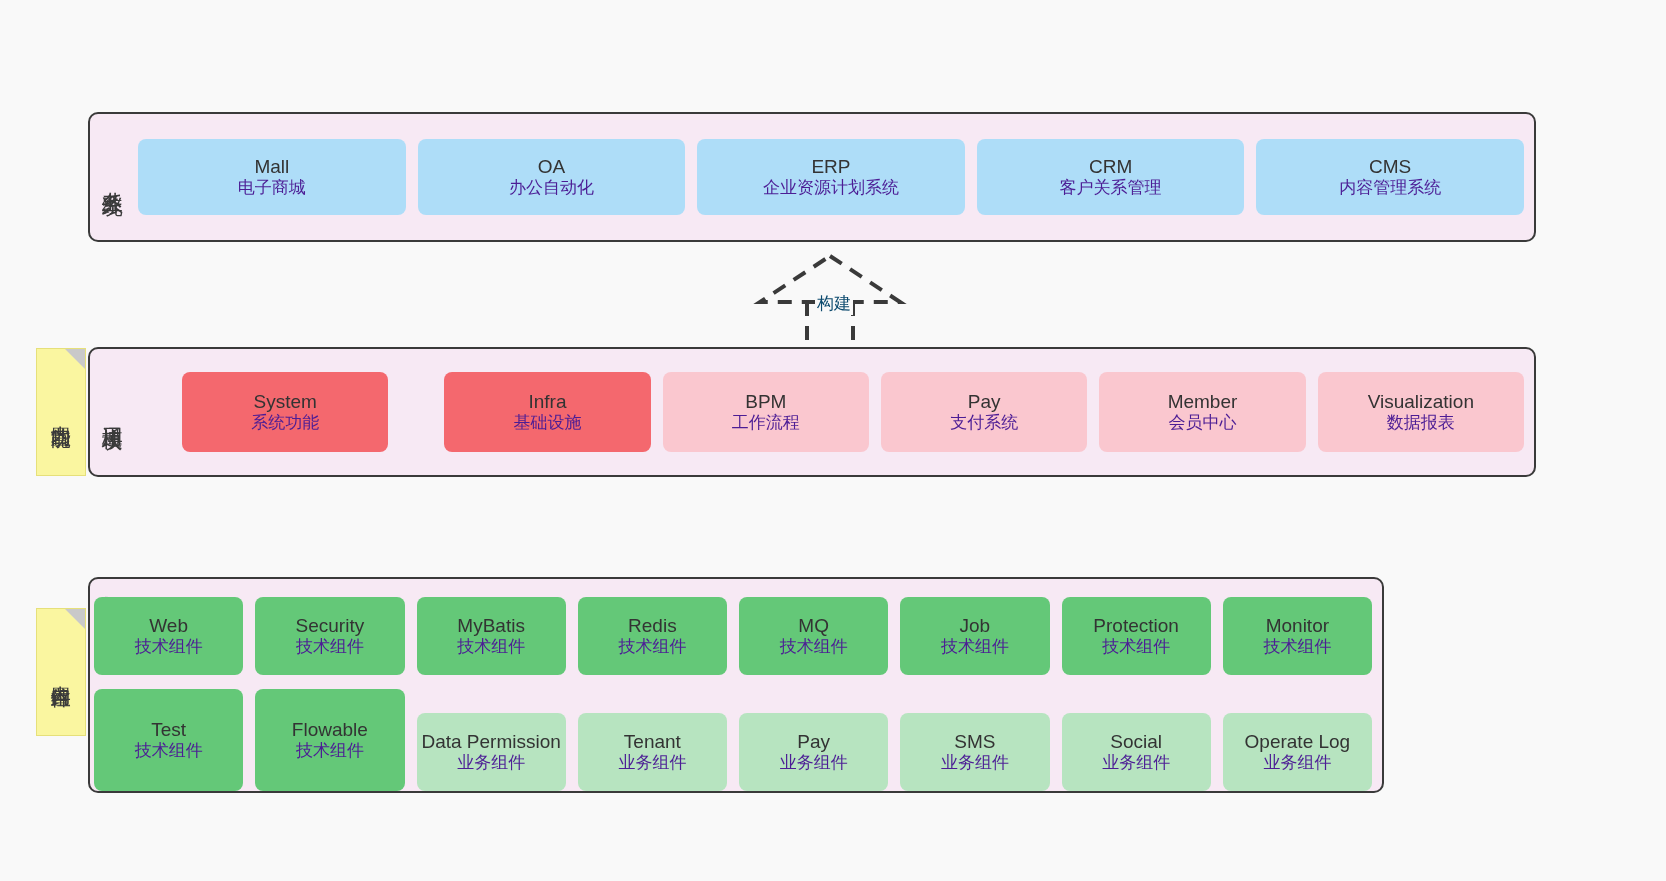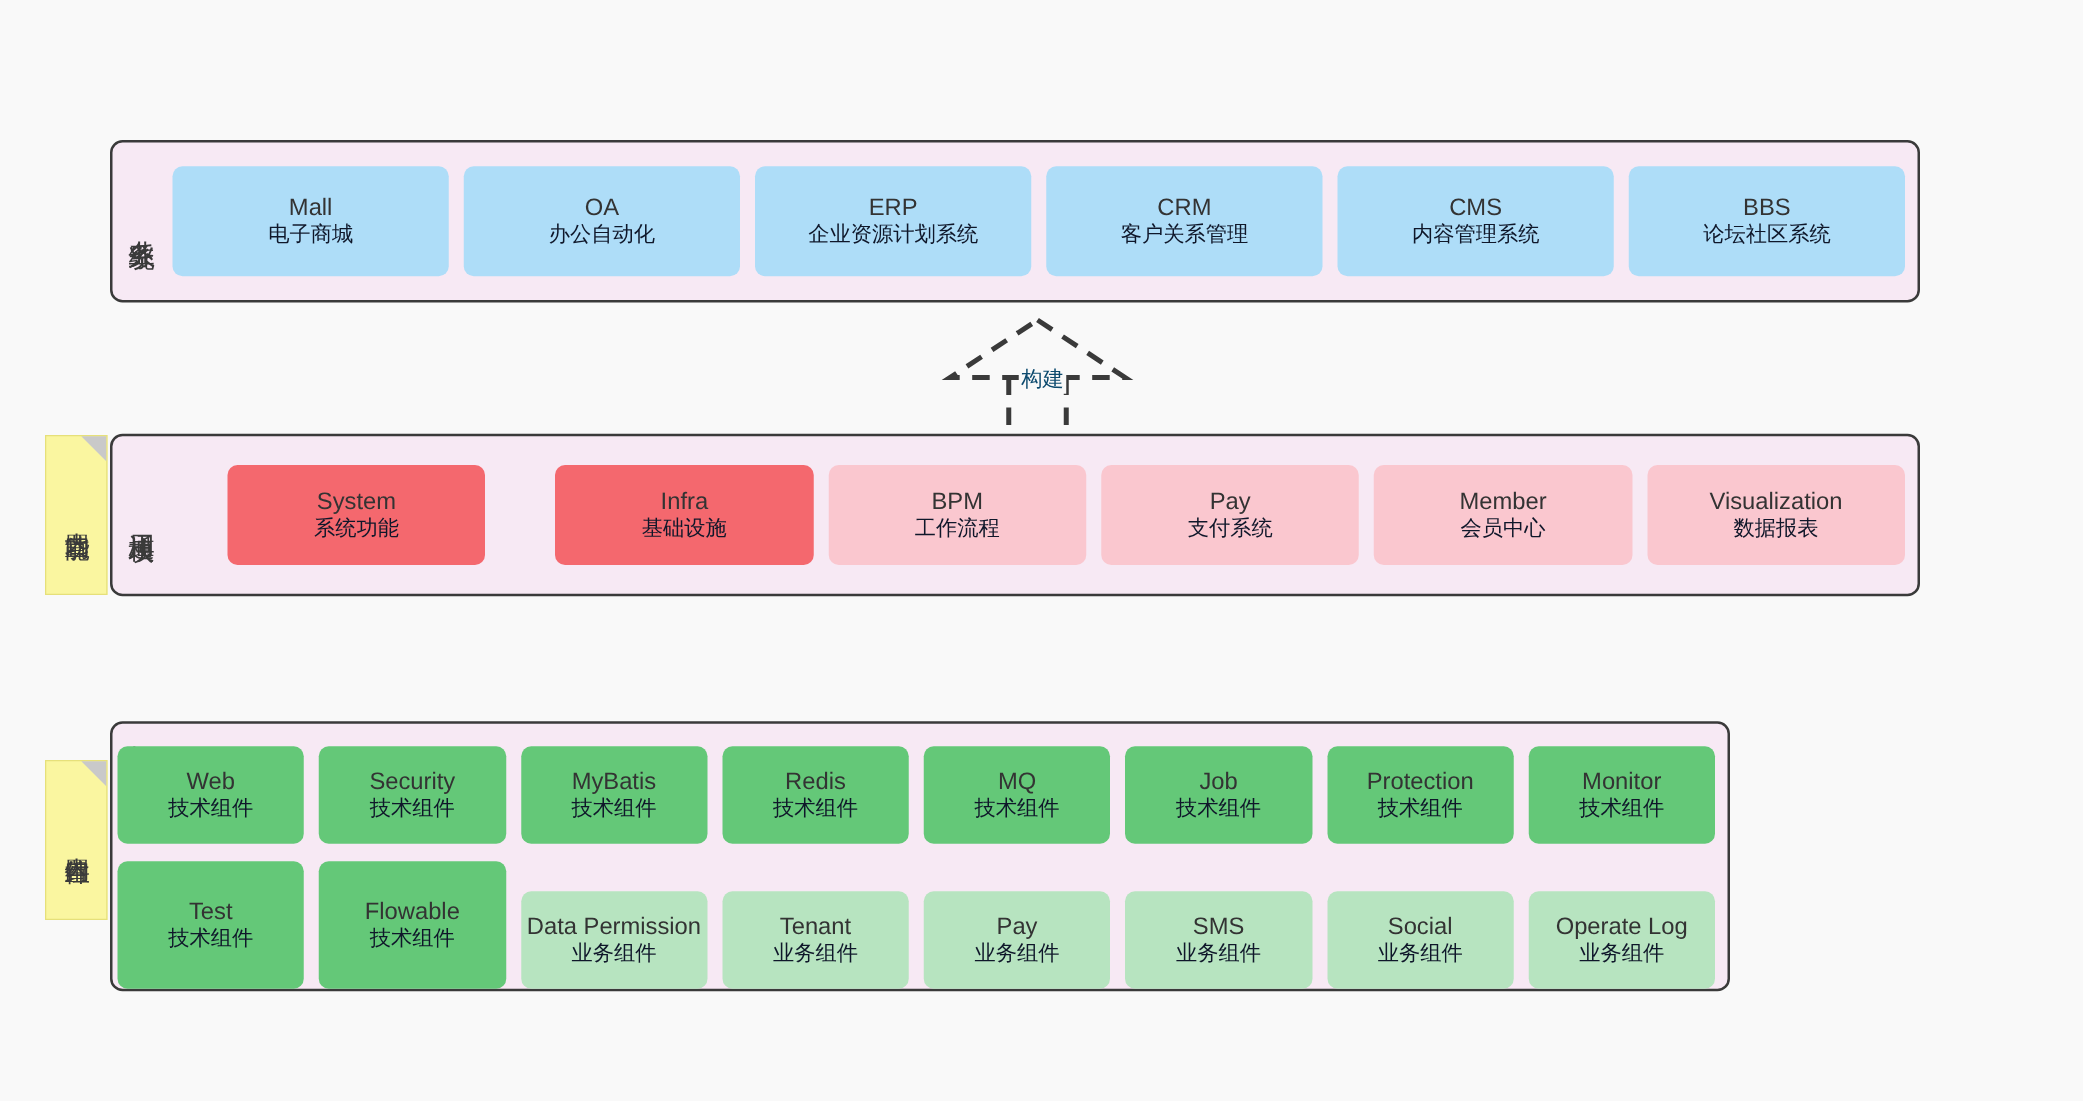--- a/index.html
+++ b/index.html
@@ -71,31 +71,31 @@
     display:flex;
     flex-direction:column;
     align-items:center;
     justify-content:center;
     text-align:center;
     line-height:1.22;
     box-sizing:border-box;
     padding:6px 4px;
   }
   .card .t1{font-size:19px;color:#333333;}
-  .card .t2{font-size:17px;color:#0f172a;}
+  .card .t2{font-size:17px;color:#4c1d95;}
 
   .c-blue      {background:#AEDDF8;}
   .c-red       {background:#F4686E;margin-left:44px;}
   .c-pink      {background:#FAC7CF;}
   .c-green     {background:#64C878;}
   .c-lightgreen{background:#B7E4C0;margin-top:24px;}
 
   
   #layer-business{left:88px;  top:112px; width:1448px; height:130px;}
-  #layer-business .card{height:88px;text-align:center;}
+  #layer-business .card{height:76px;text-align:center;}
 
   #layer-modules {left:88px;  top:347px; width:1448px; height:130px;}
   #layer-modules .card{height:80px;}
 
   #layer-framework{left:88px; top:577px; width:1296px; height:216px;flex-direction:column;}
   #layer-framework .card{min-height:78px;}
 
   
   .note{
     position:absolute;
@@ -163,24 +163,20 @@
         <span class="t2">企业资源计划系统</span>
       </div>
       <div class="card c-blue">
         <span class="t1">CRM</span>
         <span class="t2">客户关系管理</span>
       </div>
       <div class="card c-blue">
         <span class="t1">CMS</span>
         <span class="t2">内容管理系统</span>
       </div>
-      <div class="card c-blue">
-        <span class="t1">BBS</span>
-        <span class="t2">论坛社区系统</span>
-      </div>
 
     </div>
   </div>
 
   <div class="arrow" id="arrow-build">
     <svg width="150" height="92" viewBox="0 0 150 92" aria-hidden="true">
 
       <polygon points="75,4 145,50 5,50" fill="#F9F9F9" stroke="#3A3A3A" stroke-width="4" stroke-dasharray="14 10" stroke-linejoin="miter"></polygon>
 
       <line x1="52" y1="50" x2="52" y2="92" stroke="#3A3A3A" stroke-width="4" stroke-dasharray="14 10"></line>

